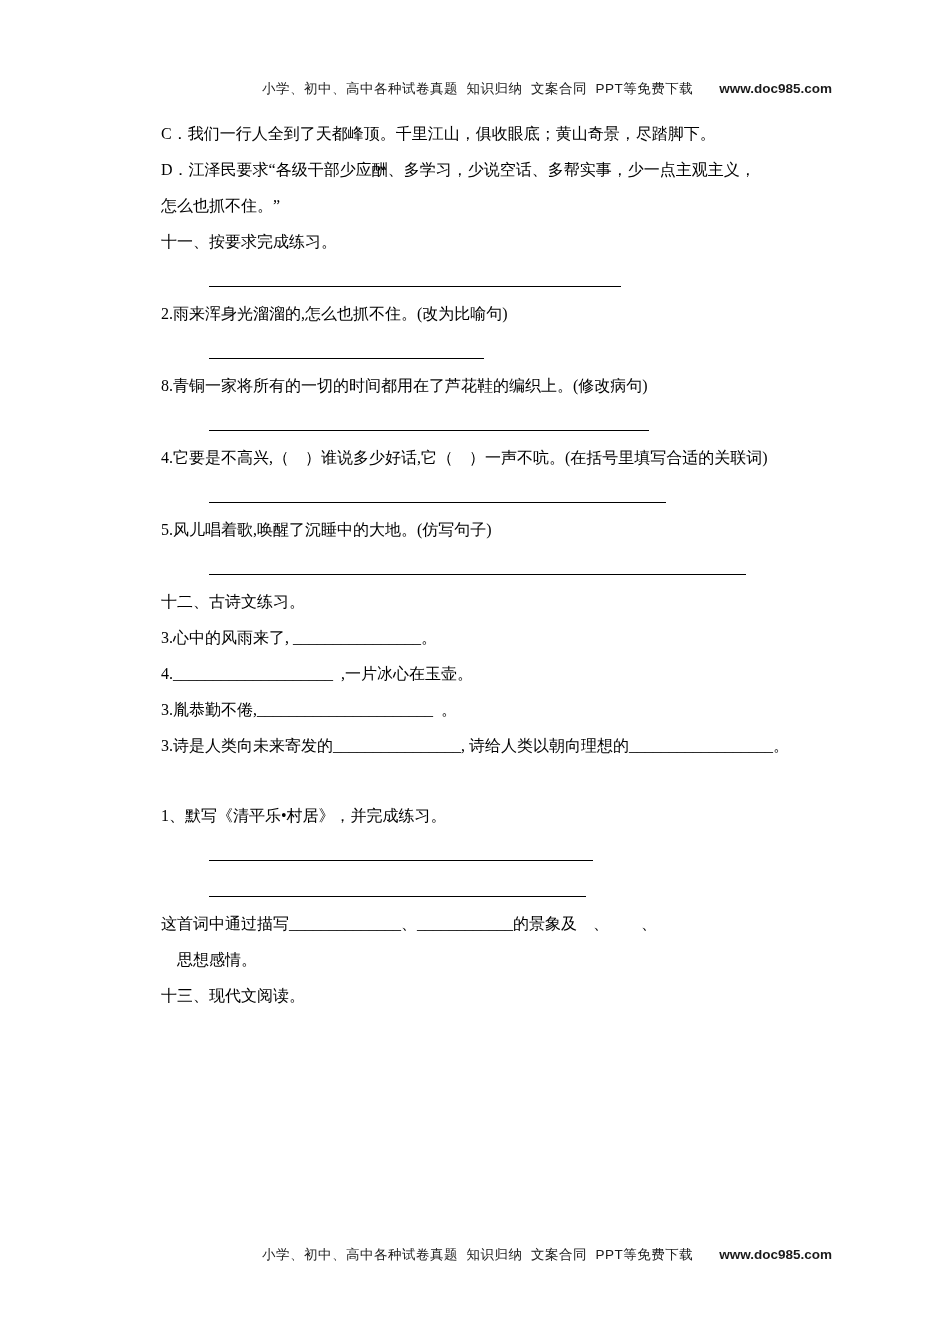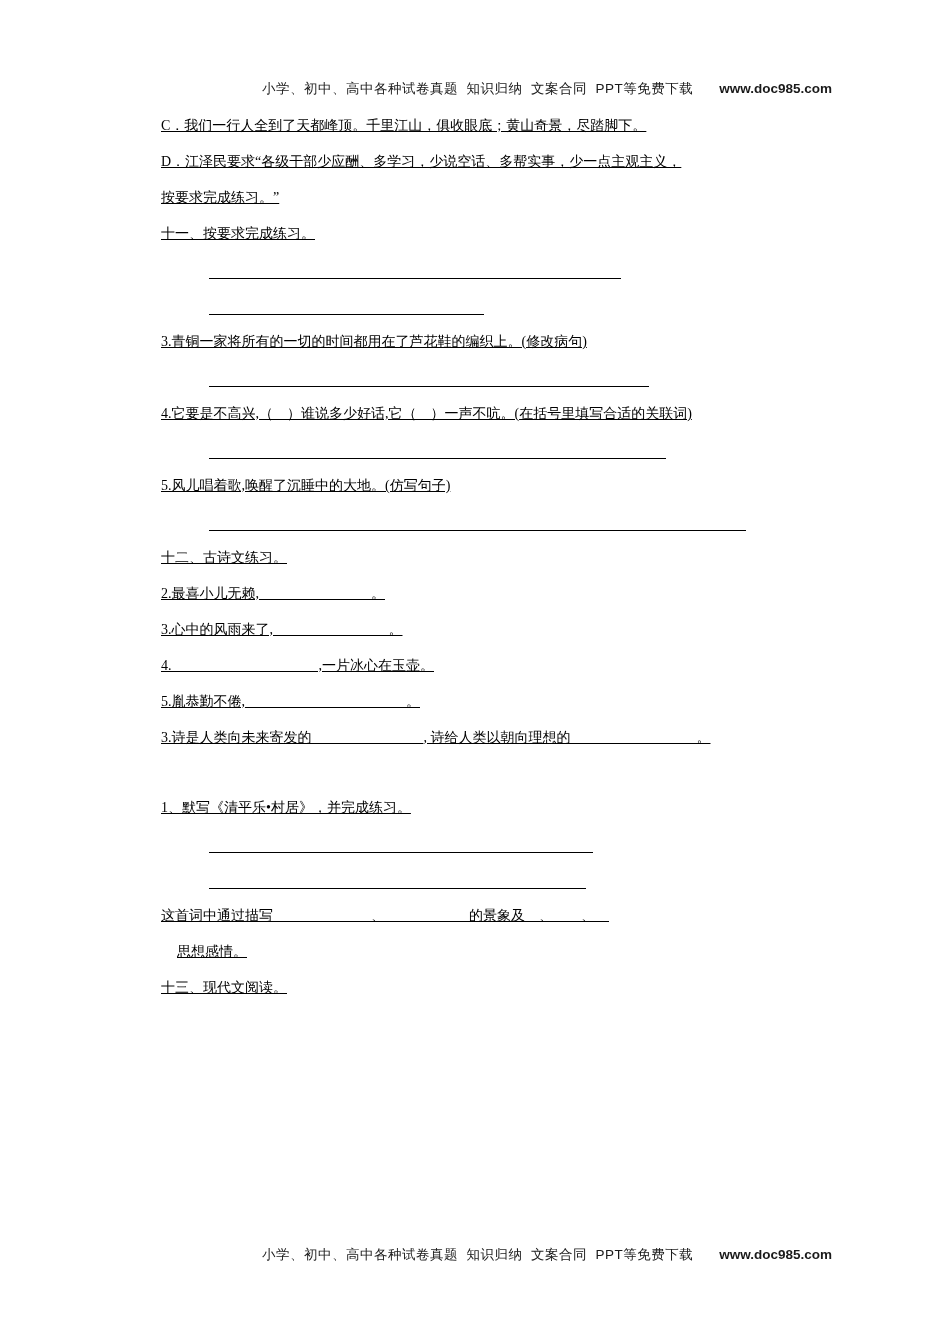--- a/index.html
+++ b/index.html
@@ -22,25 +22,24 @@
     font-size: 13.5px;
     color: #1a1a1a;
     white-space: pre;
   }
   .doc-header { top: 80px; }
   .doc-footer { bottom: 80px; }
   .site { font-weight: bold; margin-left: 26px; }
   .promo { letter-spacing: 0.5px; }
   .content {
     position: absolute;
-    top: 108px;
+    top: 116px;
     left: 113px;
     right: 58px;
-    font-size: 14px;
-    text-decoration: underline;
+    font-size: 16px;
   }
   .content p {
     margin: 0;
     height: 36px;
     line-height: 36px;
     white-space: pre;
     overflow: visible;
   }
   .blank {
     border-bottom: 1px solid #000;
@@ -61,37 +60,37 @@
 </head>
 <body>
 
 <div class="page">
 
   <div class="doc-header"><span class="promo">小学、初中、高中各种试卷真题  知识归纳  文案合同  PPT等免费下载</span><span class="site">www.doc985.com</span></div>
 
   <div class="content">
     <p>C．我们一行人全到了天都峰顶。千里江山，俱收眼底；黄山奇景，尽踏脚下。</p>
     <p>D．江泽民要求“各级干部少应酬、多学习，少说空话、多帮实事，少一点主观主义，</p>
-    <p>按要求完成练习。”</p>
+    <p>怎么也抓不住。”</p>
 
     <p>十一、按要求完成练习。</p>
     <div class="blank bw-412"></div>
+    <p>2.雨来浑身光溜溜的,怎么也抓不住。(改为比喻句)</p>
     <div class="blank bw-275"></div>
-    <p>3.青铜一家将所有的一切的时间都用在了芦花鞋的编织上。(修改病句)</p>
+    <p>8.青铜一家将所有的一切的时间都用在了芦花鞋的编织上。(修改病句)</p>
     <div class="blank bw-440"></div>
     <p>4.它要是不高兴,（　）谁说多少好话,它（　）一声不吭。(在括号里填写合适的关联词)</p>
     <div class="blank bw-457"></div>
     <p>5.风儿唱着歌,唤醒了沉睡中的大地。(仿写句子)</p>
     <div class="blank bw-537"></div>
 
     <p>十二、古诗文练习。</p>
-    <p>2.最喜小儿无赖,________________。</p>
     <p>3.心中的风雨来了, ________________。</p>
     <p>4.____________________  ,一片冰心在玉壶。</p>
-    <p>5.胤恭勤不倦,______________________  。</p>
+    <p>3.胤恭勤不倦,______________________  。</p>
     <p>3.诗是人类向未来寄发的________________, 诗给人类以朝向理想的__________________。</p>
 
     <p class="gap-top">1、默写《清平乐•村居》，并完成练习。</p>
     <div class="blank bw-384"></div>
     <div class="blank bw-377"></div>
     <p>这首词中通过描写______________、____________的景象及　、　　、　</p>
     <p class="indent-2">思想感情。</p>
 
     <p>十三、现代文阅读。</p>
   </div>

